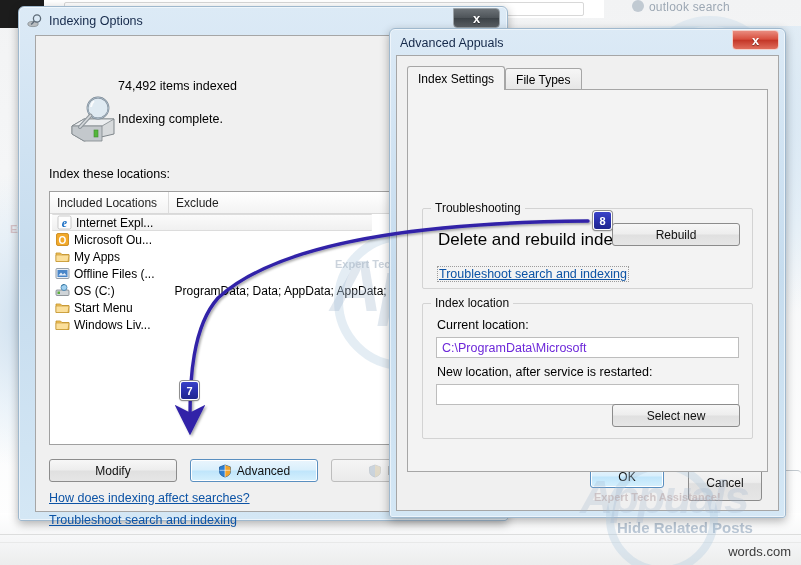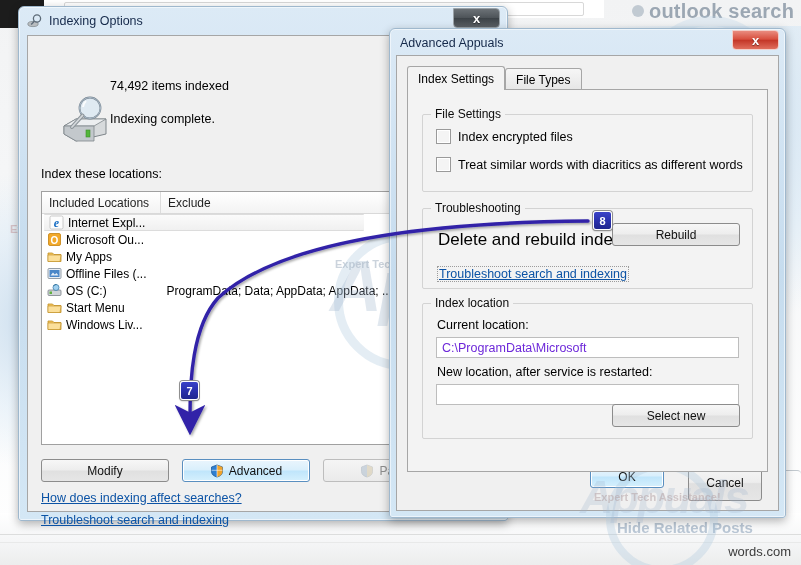--- a/index.html
+++ b/index.html
@@ -35,21 +35,21 @@
     position:absolute; left:64px; top:2px; width: 520px; height:14px;
     background:#ffffff; border:1px solid #d8d8d8; border-radius:2px;
     box-sizing:border-box;
   }
   .bg-topbar-line:after{
     content:""; position:absolute; left:6px; top:4px; width:48px;height:5px;
     background:#9a9a9a; opacity:.55; border-radius:1px;
   }
   .outlook-search {
     position: absolute; left: 632px; top: 0px;
-    font-size: 20px; color: #8d9aa8; font-weight: 700;
+    font-size: 12px; color: #8d9aa8; font-weight: 400;
     letter-spacing: .2px; white-space: nowrap;
     opacity:.85;
   }
   .outlook-search .os-ico{
     display:inline-block;width:12px;height:12px;border-radius:50%;
     background:#b9c3cd;vertical-align:middle;margin-right:5px;
     position:relative;top:-2px;
   }
   .hide-related {
     position:absolute; left: 617px; top: 519px;
@@ -146,21 +146,21 @@
     color:#ffffff;
   }
   .btn-close.red {
     background: linear-gradient(to bottom,#e98b7e 0%, #d8503f 45%, #c43728 52%, #e06d5c 100%);
     border: 1px solid #f2cfc9;
     color:#ffffff;
   }
 
   
   #indexing-win { left: 18px; top: 6px; width: 490px; height: 515px; }
-  #indexing-win .aero-body{ background:#f0f0f0; }
+  #indexing-win .aero-body{ background:#f0f0f0;margin-left:8px; }
   .idx-icon { position: absolute; left: 28px; top: 58px; width: 58px; height: 52px; }
   .idx-count { position:absolute; left: 82px; top: 43px; font-size: 12.5px; }
   .idx-status { position:absolute; left: 82px; top: 76px; font-size: 12.5px; }
   .idx-locations-label { position:absolute; left: 13px; top: 131px; font-size: 12.5px; }
 
   .list-box {
     position:absolute; left: 13px; top: 155px; width: 352px; height: 254px;
     background:#ffffff; border:1px solid #a0a0a0; box-sizing:border-box;
     overflow:hidden;
   }
@@ -486,31 +486,20 @@
 
     <div class="aero-body">
 
       <div class="tabstrip">
         <div class="tab active">Index Settings</div>
         <div class="tab">File Types</div>
       </div>
 
       <div class="tabpane">
 
-        <div class="groupbox gb-file">
-          <span class="gb-label">File Settings</span>
-          <div class="cb-row" style="left:13px; top:14px;">
-            <span class="cbox"></span>
-            <span>Index encrypted files</span>
-          </div>
-          <div class="cb-row" style="left:13px; top:42px;">
-            <span class="cbox"></span>
-            <span>Treat similar words with diacritics as different words</span>
-          </div>
-        </div>
 
         <div class="groupbox gb-trouble">
           <span class="gb-label">Troubleshooting</span>
           <span class="rebuild-label">Delete and rebuild index</span>
           <div class="w7btn rebuild-btn">Rebuild</div>
           <span class="trouble-link">Troubleshoot search and indexing</span>
         </div>
 
         <div class="groupbox gb-loc">
           <span class="gb-label">Index location</span>

